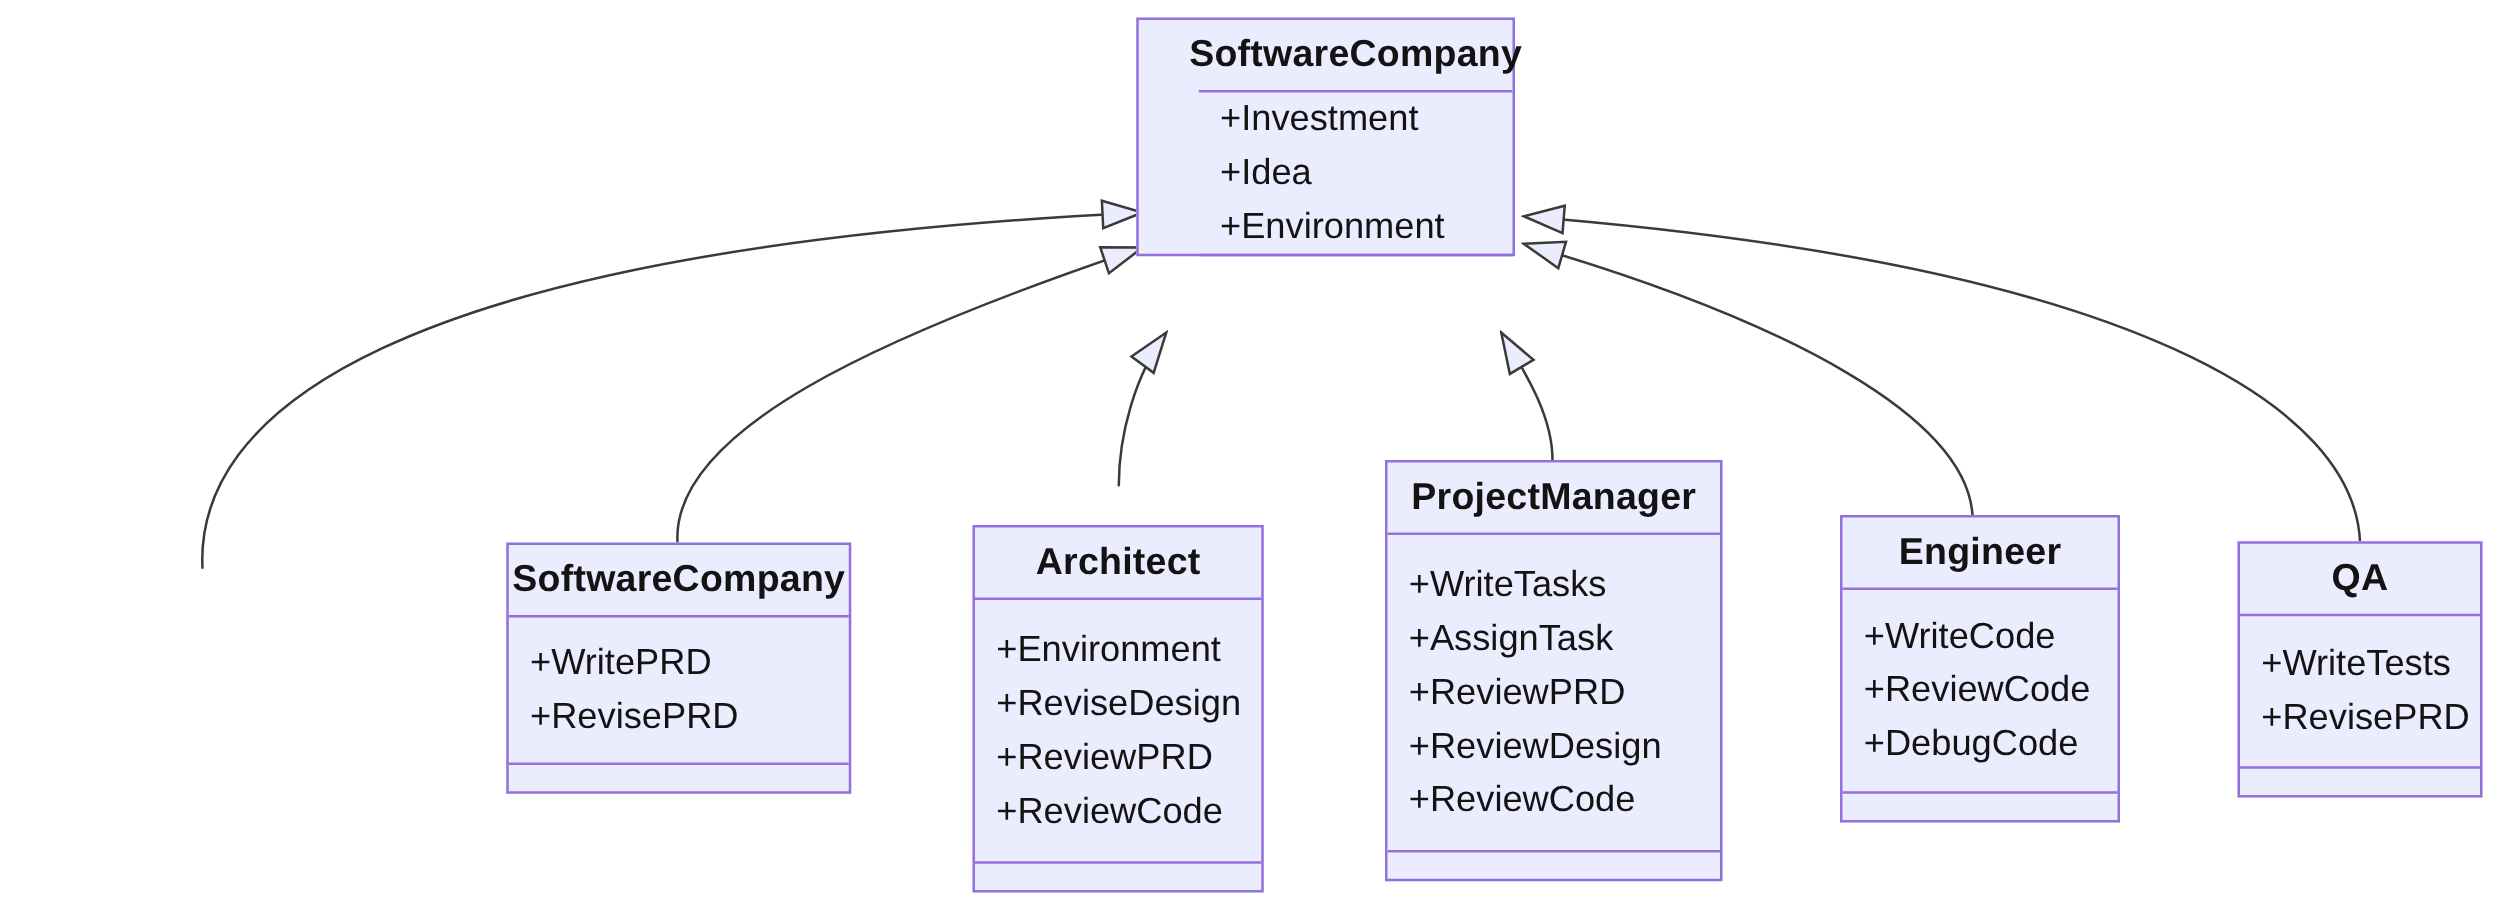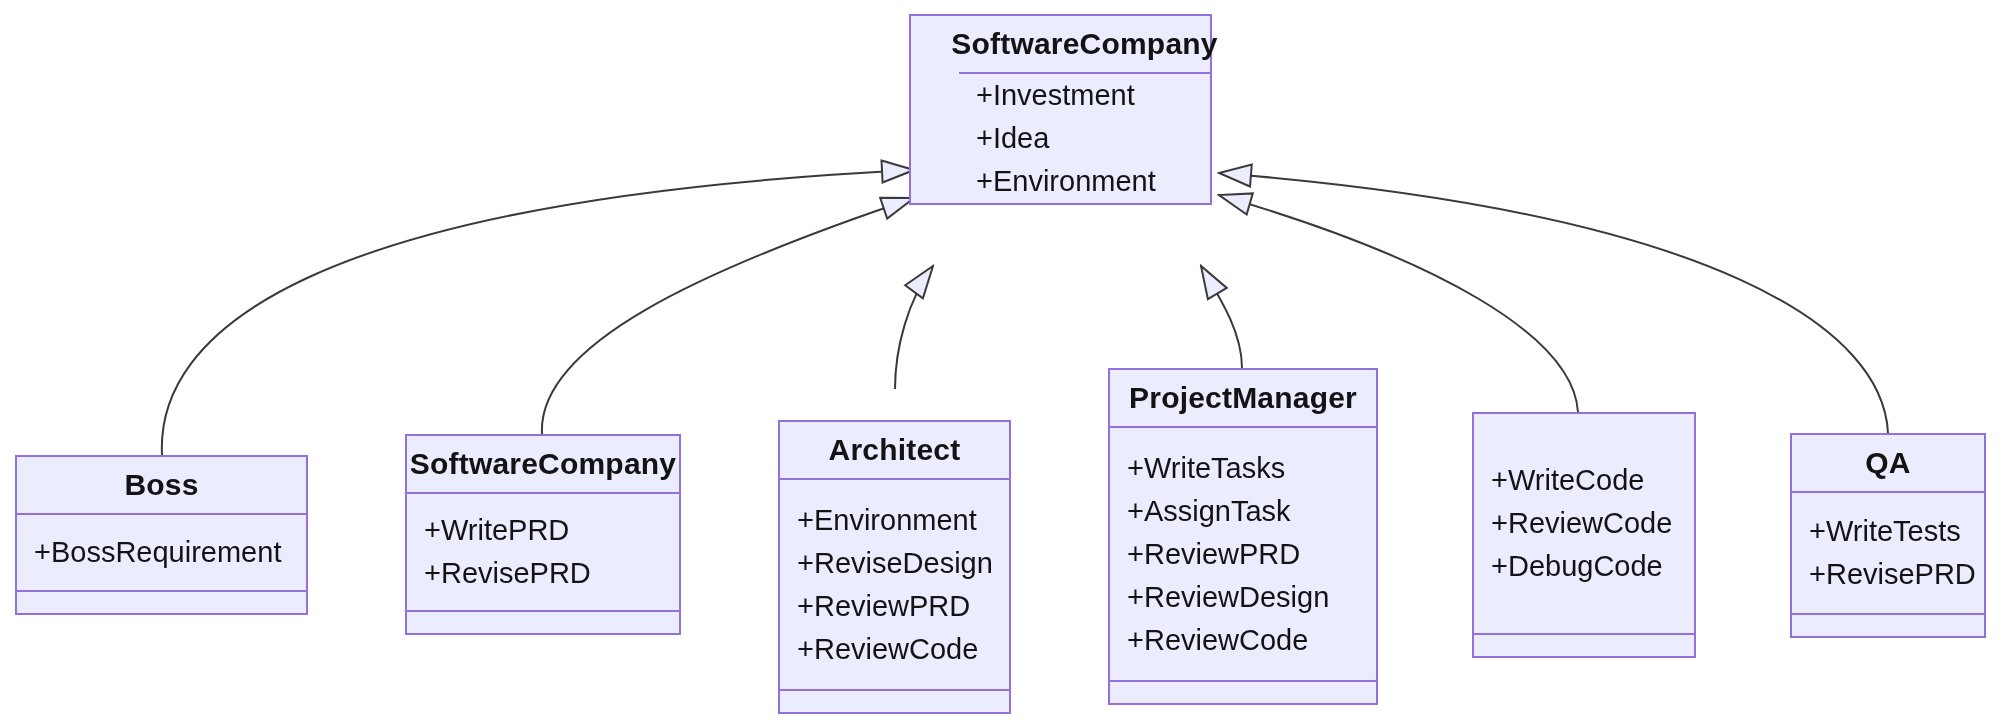--- a/index.html
+++ b/index.html
@@ -74,27 +74,20 @@
   <div class="class-box" style="left:909px; top:14px; width:303px; height:191px;padding-left:48px;">
     <div class="class-title">SoftwareCompany</div>
     <div class="class-members">
       <div class="class-member">+Investment</div>
       <div class="class-member">+Idea</div>
       <div class="class-member">+Environment</div>
     </div>
     <div class="class-methods"></div>
   </div>
 
-  <div class="class-box" style="left:15px; top:455px; width:293px; height:160px;">
-    <div class="class-title">Boss</div>
-    <div class="class-members">
-      <div class="class-member">+BossRequirement</div>
-    </div>
-    <div class="class-methods"></div>
-  </div>
 
   <div class="class-box" style="left:405px; top:434px; width:276px; height:201px;">
     <div class="class-title">SoftwareCompany</div>
     <div class="class-members">
       <div class="class-member">+WritePRD</div>
       <div class="class-member">+RevisePRD</div>
     </div>
     <div class="class-methods"></div>
   </div>
 
@@ -115,20 +108,21 @@
       <div class="class-member">+WriteTasks</div>
       <div class="class-member">+AssignTask</div>
       <div class="class-member">+ReviewPRD</div>
       <div class="class-member">+ReviewDesign</div>
       <div class="class-member">+ReviewCode</div>
     </div>
     <div class="class-methods"></div>
   </div>
 
   <div class="class-box" style="left:1472px; top:412px; width:224px; height:246px;">
+    <div class="class-title">Engineer</div>
     <div class="class-members">
       <div class="class-member">+WriteCode</div>
       <div class="class-member">+ReviewCode</div>
       <div class="class-member">+DebugCode</div>
     </div>
     <div class="class-methods"></div>
   </div>
 
   <div class="class-box" style="left:1790px; top:433px; width:196px; height:205px;">
     <div class="class-title">QA</div>

